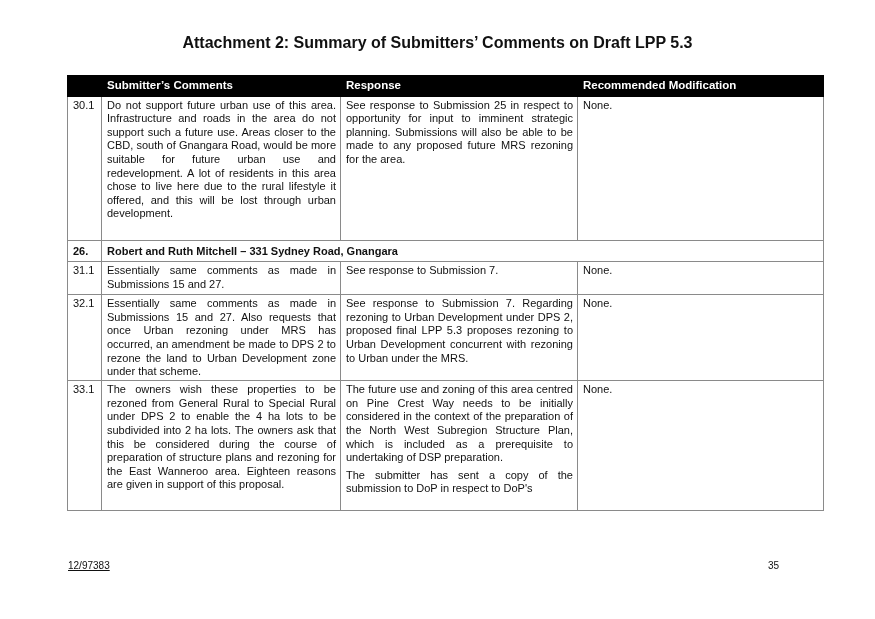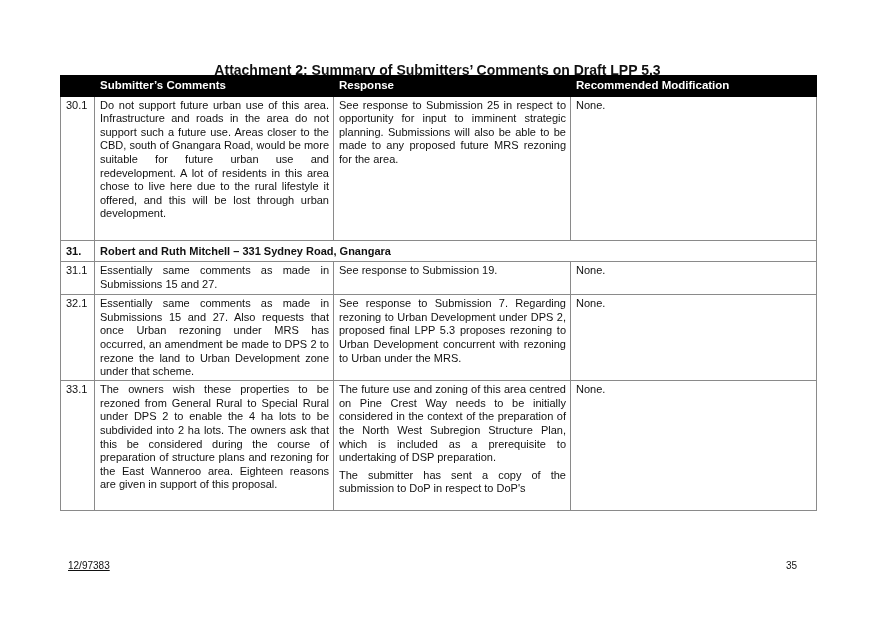--- a/index.html
+++ b/index.html
@@ -1,31 +1,31 @@
 <!DOCTYPE html>
 <html><head>
 <meta charset="utf-8">
 <style>
   html, body { margin: 0; padding: 0; background: #ffffff; }
   body { width: 875px; height: 619px; position: relative; overflow: hidden;
          font-family: "Liberation Sans", sans-serif; color: #111; }
   .title { position: absolute; top: 34px; left: 0; width: 875px; text-align: center;
-           font-size: 14px; font-weight: bold; margin-top: 28px; }
-  table.sub { position: absolute; top: 75px; left: 60px; width: 756px;
+           font-size: 16px; font-weight: bold; }
+  table.sub { position: absolute; top: 75px; left: 67px; width: 756px;
               border-collapse: collapse; table-layout: fixed; font-size: 11px; line-height: 13.6px; padding-left: 36px; }
   table.sub td, table.sub th { border: 1px solid #8a8a8a; vertical-align: top; padding: 2px 4px 1px 5px; }
   table.sub th { background: #000; color: #fff; text-align: left; font-weight: bold;
                  font-size: 11.5px; padding: 3px 5px 3px 5px; border-color: #000; }
   td.num { padding-left: 4px; padding-right: 2px; }
   td.just { text-align: justify; }
   tr.group td { font-weight: bold; padding-top: 4px; padding-bottom: 3px; }
   .norm { font-weight: normal; }
   .gap { display: block; height: 4px; }
   .footer-left { position: absolute; top: 560px; left: 68px; font-size: 10px; text-decoration: underline; }
-  .footer-right { position: absolute; top: 560px; left: 786px; font-size: 10px; }
+  .footer-right { position: absolute; top: 560px; left: 768px; font-size: 10px; }
 </style>
 </head>
 <body>
 
 <div class="title">Attachment 2: Summary of Submitters’ Comments on Draft LPP 5.3</div>
 
 <table class="sub">
   <colgroup>
     <col style="width:34px">
     <col style="width:239px">
@@ -41,27 +41,27 @@
     </tr>
   </thead>
   <tbody>
     <tr style="height:144px">
       <td class="num">30.1</td>
       <td class="just">Do not support future urban use of this area. Infrastructure and roads in the area do not support such a future use.  Areas closer to the CBD, south of Gnangara Road, would be more suitable for future urban use and redevelopment.  A lot of residents in this area chose to live here due to the rural lifestyle it offered, and this will be lost through urban development.</td>
       <td class="just">See response to Submission 25 in respect to opportunity for input to imminent strategic planning.  Submissions will also be able to be made to any proposed future MRS rezoning for the area.</td>
       <td>None.</td>
     </tr>
     <tr class="group">
-      <td class="num">31.</td>
+      <td class="num">26.</td>
       <td colspan="3">Robert and Ruth Mitchell – 331 Sydney Road, Gnangara</td>
     </tr>
     <tr style="height:33px">
       <td class="num">31.1</td>
       <td class="just">Essentially same comments as made in Submissions 15 and 27.</td>
-      <td class="just">See response to Submission 19.</td>
+      <td class="just">See response to Submission 7.</td>
       <td>None.</td>
     </tr>
     <tr style="height:86px">
       <td class="num">32.1</td>
       <td class="just">Essentially same comments as made in Submissions 15 and 27.  Also requests that once Urban rezoning under MRS has occurred, an amendment be made to DPS 2 to rezone the land to Urban Development zone under that scheme.</td>
       <td class="just">See response to Submission 7.  Regarding rezoning to Urban Development under DPS 2, proposed final LPP 5.3 proposes rezoning to Urban Development concurrent with rezoning to Urban under the MRS.</td>
       <td>None.</td>
     </tr>
     <tr style="height:130px">
       <td class="num">33.1</td>

